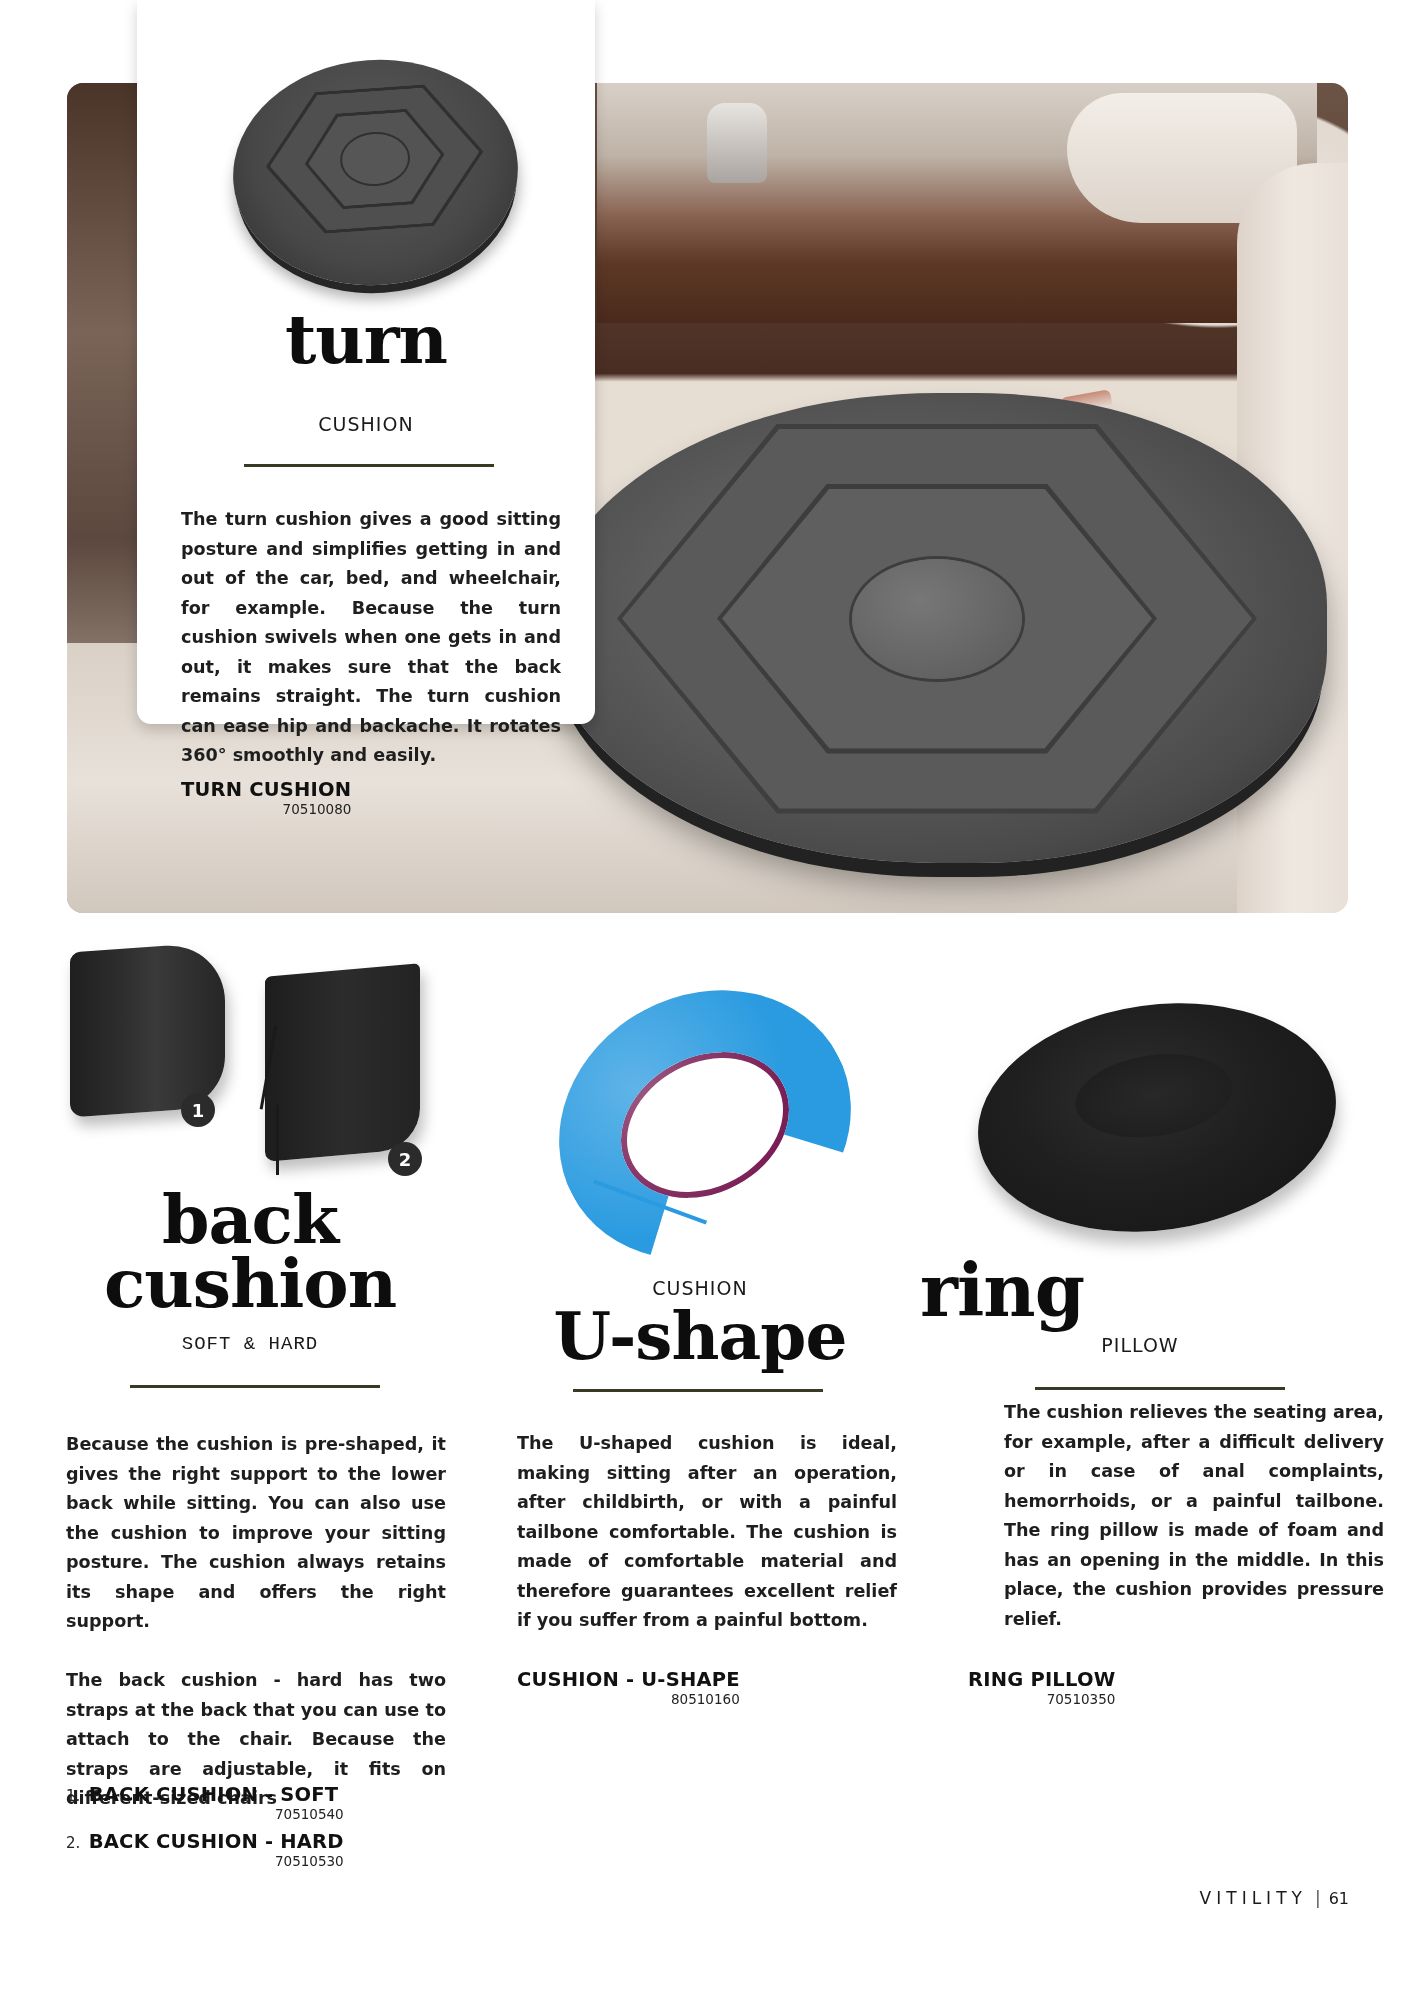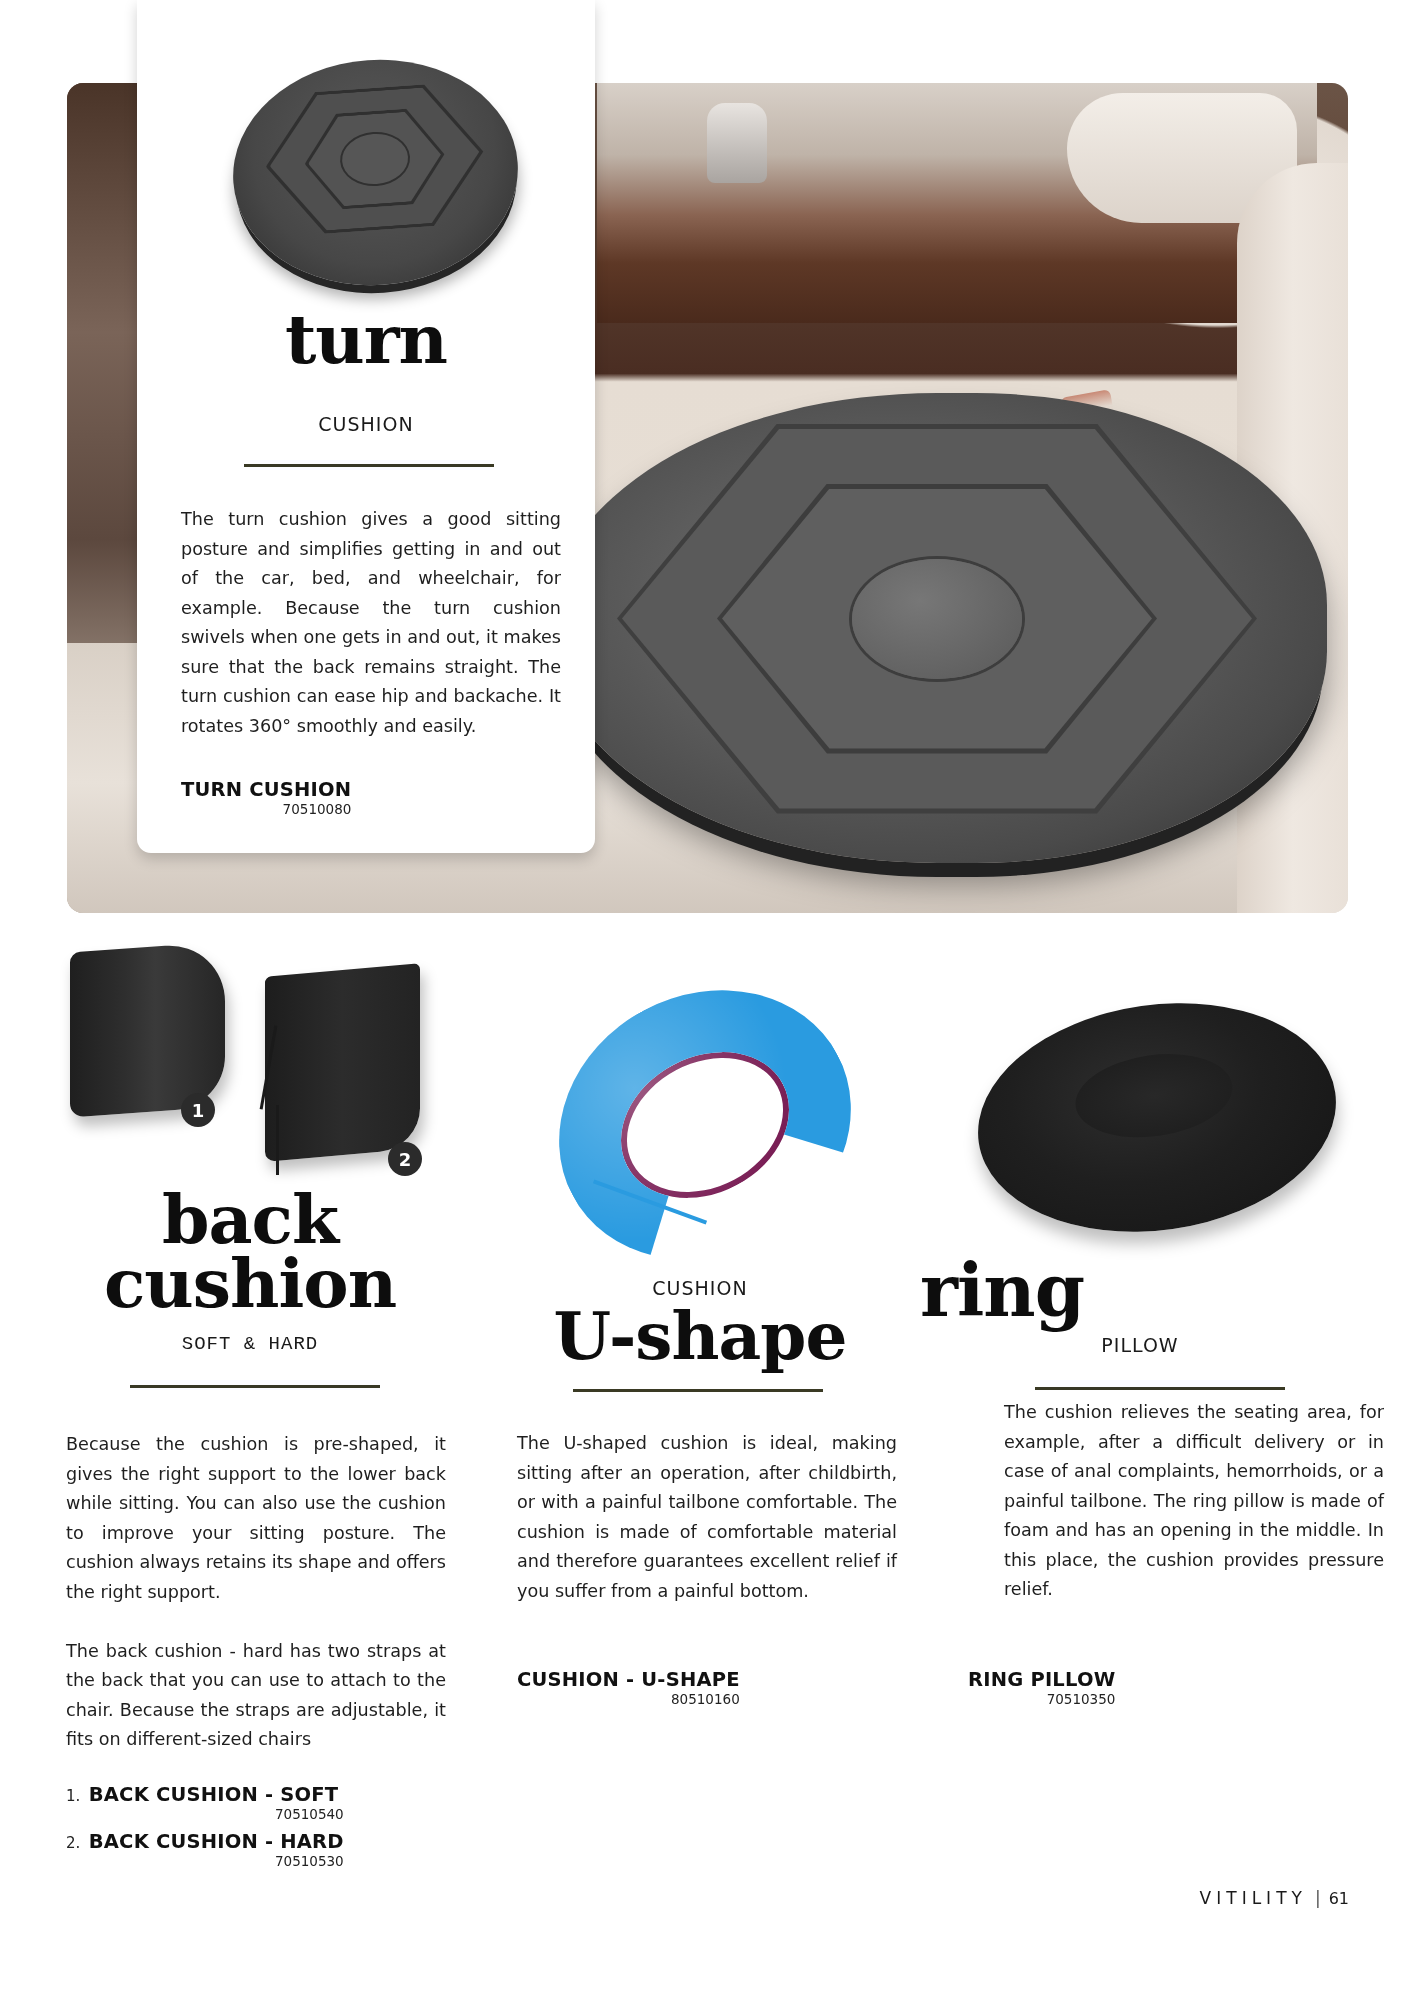--- a/index.html
+++ b/index.html
@@ -63,21 +63,21 @@
   .hero .big-cushion .hex.h2i { width: 430px; height: 260px; background: #5f5f5f; }
   .hero .big-cushion .center {
     position: absolute; left: 50%; top: 48%; width: 170px; height: 120px;
     transform: translate(-50%, -50%); border-radius: 50%;
     background: radial-gradient(ellipse at 40% 35%, #777, #595959);
     box-shadow: 0 0 0 3px #3d3d3d;
   }
 
   
   .turn-card {
-    position: absolute; left: 137px; top: 0; width: 458px; height: 853px;
+    position: absolute; left: 137px; top: 0; width: 458px; height: 724px;
     background: #ffffff; border-radius: 0 0 14px 14px;
     box-shadow: 0 6px 14px rgba(0,0,0,0.18);
     text-align: center;
   }
   .turn-card .product-img { position: absolute; left: 96px; top: 60px; width: 285px; height: 225px; }
   .disc {
     position: absolute; inset: 0; border-radius: 50%;
     background: radial-gradient(ellipse at 50% 40%, #5a5a5a 0%, #474747 60%, #2b2b2b 100%);
     box-shadow: 0 10px 0 -2px #262626, 0 14px 14px rgba(0,0,0,0.3);
     transform: rotate(-4deg);
@@ -103,21 +103,21 @@
   .turn-card .title { position: absolute; left: 0; right: 0; top: 305px; font-size: 68px; line-height: 1; }
   .eyebrow {
     font-family: "DejaVu Sans", sans-serif; font-size: 19px; letter-spacing: 1px;
     color: #1a1a1a; text-transform: uppercase;
   }
   .turn-card .subtitle { position: absolute; left: 0; right: 0; top: 413px; }
   .divider { position: absolute; height: 3px; background: #3a3a24; }
   .turn-card .divider { left: 107px; width: 250px; top: 464px; }
   .body-text {
     font-family: "DejaVu Sans", sans-serif; font-size: 17.6px; line-height: 29.5px;
-    color: #1e1e1e; text-align: justify;
+    color: #1e1e1e; text-align: justify; font-weight: bold;
   }
   .turn-card .desc { position: absolute; left: 44px; width: 380px; top: 505px; text-align: justify; }
   .sku-name {
     font-family: "DejaVu Sans", sans-serif; font-weight: 700; font-size: 19.5px;
     color: #111; letter-spacing: 0.2px; text-align: left;
   }
   .sku-code { font-family: "DejaVu Sans", sans-serif; font-size: 13.5px; color: #222; text-align: right; }
   .turn-card .sku { position: absolute; left: 44px; top: 778px; }
 
   

